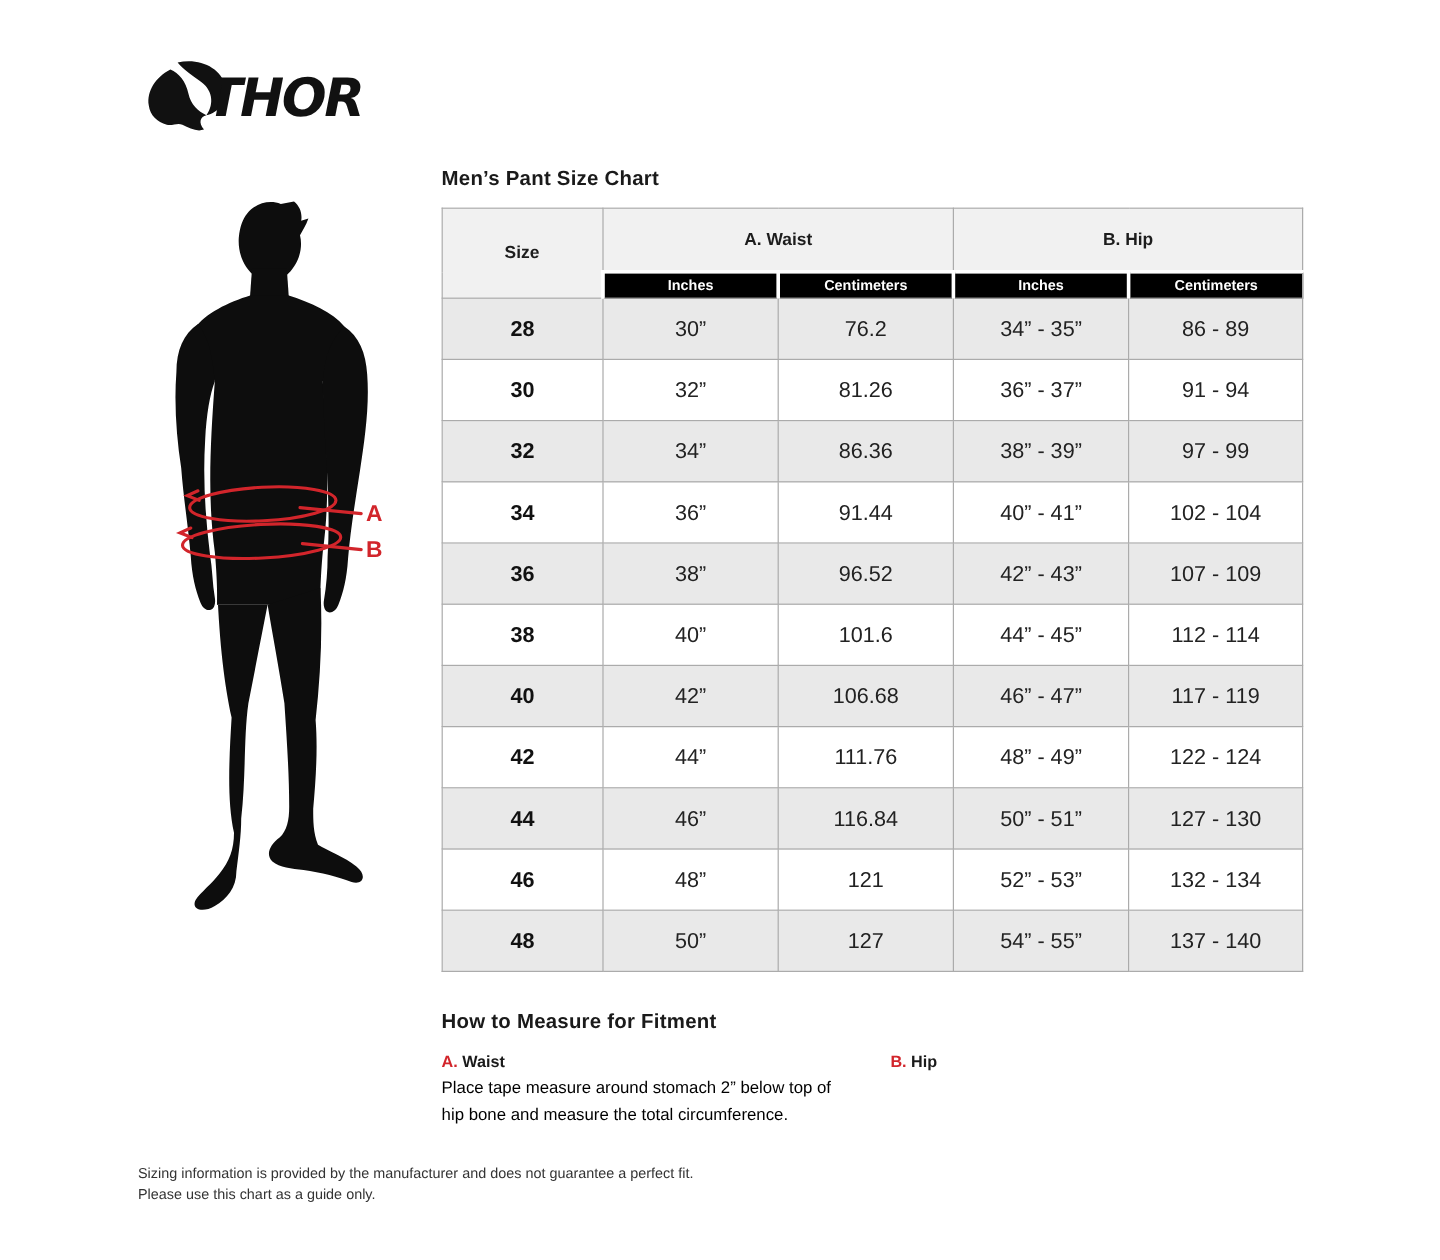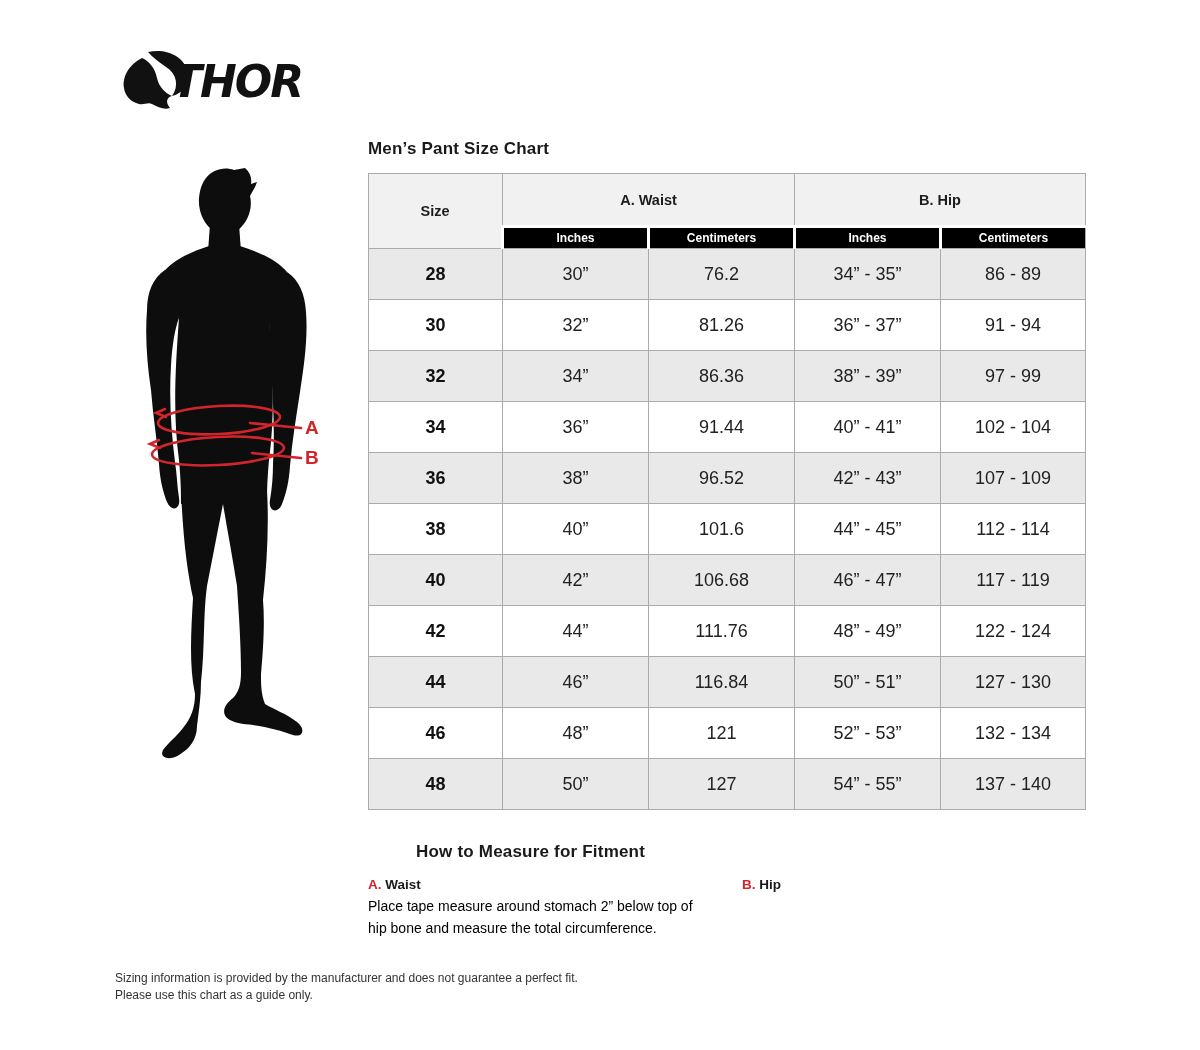--- a/index.html
+++ b/index.html
@@ -7,21 +7,21 @@
   .canvas { position:relative; width:1200px; height:1050px; background:#fff; overflow:hidden; }
 
   
   .logo { position:absolute; left:112px; top:48px; width:200px; height:62px; }
 
   
   .figure { position:absolute; left:138px; top:166px; width:205px; height:595px; }
 
   
   .chart-title { position:absolute; left:368px; top:139px; font-size:17px; font-weight:bold; color:#1a1a1a; letter-spacing:0.2px; }
-  .measure-title { position:absolute; left:368px; top:842px; font-size:17px; font-weight:bold; color:#1a1a1a; letter-spacing:0.2px;margin-left:48px; }
+  .measure-title { position:absolute; left:368px; top:842px; font-size:17px; font-weight:bold; color:#1a1a1a; letter-spacing:0.2px; }
 
   
   table.size-table { position:absolute; left:368px; top:173px; width:717px; border-collapse:collapse; table-layout:fixed; }
   .size-table th, .size-table td { border:1px solid #ababab; text-align:center; vertical-align:middle; color:#1d1d1d; }
   .size-table .group-row th { height:53px; background:#f1f1f1; font-size:14.5px; font-weight:bold; }
   .size-table th.size-head { background:#f1f1f1; font-size:14.5px; font-weight:bold; }
   .size-table .unit-row th { height:22px; background:#000; color:#fff; font-size:12px; font-weight:bold;
       border-left:3px solid #fff; border-right:3px solid #fff; border-top:3px solid #fff; border-bottom:1px solid #ababab; }
   .size-table .unit-row th:last-child { border-right:1px solid #ababab; }
   .size-table tbody td { height:51px; font-size:18px; color:#222; }

